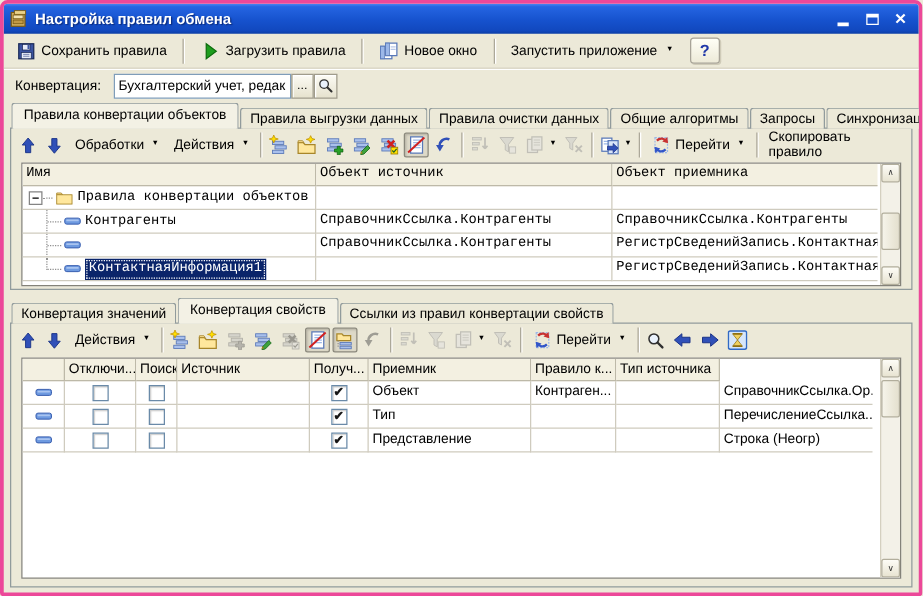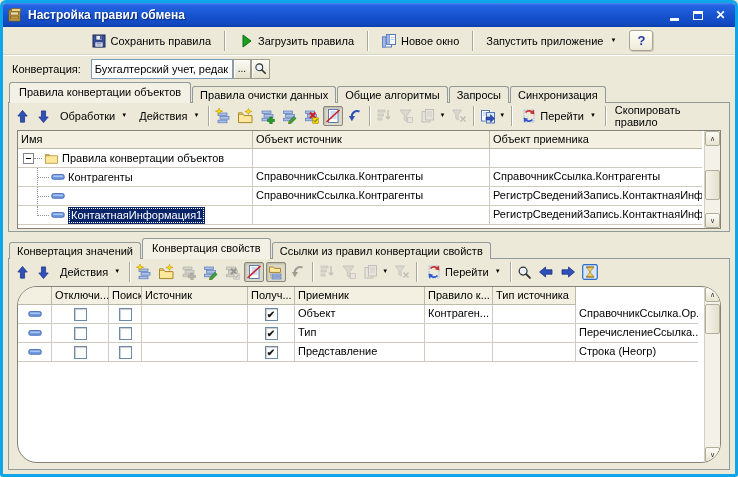--- a/index.html
+++ b/index.html
@@ -1,36 +1,36 @@
 <!DOCTYPE html>
 <html><head>
 <meta charset="utf-8">
 <style>
   * { box-sizing: border-box; margin: 0; padding: 0; }
   html,body { width:738px; height:477px; font-family:"Liberation Sans", sans-serif; }
   body { background:#ECE9D8; }
 
-  .window { width:738px; height:477px; border:3px solid #0ea5e9; border-radius:6px 6px 3px 3px;
+  .window { width:738px; height:477px; border:3px solid #ec4899; border-radius:6px 6px 3px 3px;
             background:#ECE9D8; display:flex; flex-direction:column; overflow:hidden; }
 
   
   .titlebar { height:24px; flex:none; display:flex; align-items:center; padding:0 4px;
     background:linear-gradient(180deg,#4A86F0 0%,#2565E2 10%,#1652CE 55%,#1148BE 90%,#0C3EA6 100%);
     border-radius:2px 2px 0 0; }
   .title-text { color:#fff; font-size:12px; font-weight:bold; margin-left:5px;
     text-shadow:1px 1px 1px #0A2A7A; flex:1; white-space:nowrap; overflow:hidden; }
   .wbtns { display:flex; gap:2px; }
   .wbtn { width:21px; height:18px; display:flex; align-items:center; justify-content:center; cursor:default; }
   .glyph-min { width:9px; height:3px; background:#fff; margin-top:9px; }
   .glyph-max { width:10px; height:9px; border:1px solid #fff; border-top:3px solid #fff; }
   .glyph-close::after { content:"✕"; color:#fff; font-weight:bold; font-size:12px; }
 
   
   .main-tb { height:28px; flex:none; display:flex; align-items:center; padding:0 4px; gap:5px;
-    border-bottom:1px solid #D8D4C4; box-shadow:0 1px 0 #fff;justify-content:center; }
+    border-bottom:1px solid #D8D4C4; box-shadow:0 1px 0 #fff; }
   .tbtn { display:flex; align-items:center; gap:4px; padding:2px 6px; font-size:11px; color:#000; cursor:default; }
   .tb-sep { width:1px; height:20px; background:#ACA899; box-shadow:1px 0 0 #fff; margin:0 2px; flex:none; }
   .hbtn { width:24px; height:21px; border:1px solid #A8A498; border-radius:3px; margin-left:2px;
     background:linear-gradient(#FFFFF6,#EDEAD8); color:#2038A8; font-weight:bold; font-size:13px;
     display:flex; align-items:center; justify-content:center; box-shadow:1px 1px 0 #CFCBB8; }
 
   
   .conv { height:27px; flex:none; display:flex; align-items:center; padding:0 9px; }
   .conv-label { font-size:11px; margin-right:10px; }
   .conv-input { width:142px; height:20px; border:1px solid #7F9DB9; font-family:"Liberation Sans",sans-serif;
@@ -55,22 +55,22 @@
   .itb { height:26px; display:flex; align-items:center; padding:0 4px; gap:2px; flex:none; }
   .ibtn { height:20px; display:flex; align-items:center; justify-content:center; padding:1px;
     border:1px solid transparent; border-radius:2px; }
   .ibtn.text { padding:1px 4px; font-size:11px; gap:3px; }
   .ibtn.pressed { border:1px solid #8A887C; background:#DDD9C8; box-shadow:inset 1px 1px 2px rgba(0,0,0,.18); }
   .caret::after { content:"▼"; font-size:6px; margin-left:3px; position:relative; top:-1px; }
   .dis svg { filter:grayscale(1) opacity(.5); }
 
   
   .gridwrap { margin:1px 8px 0; border:1px solid #848279; background:#fff; display:flex; overflow:hidden; }
-  .grid1 { height:99px; }
-  .grid2 { flex:1; margin-bottom:6px;border-radius:20px; }
+  .grid1 { height:99px;font-family:Liberation Mono, monospace; }
+  .grid2 { flex:1; margin-bottom:6px; }
   .gcols { flex:1; overflow:hidden; }
   .grow { display:flex; }
   .th,.td { height:19px; line-height:17px; padding:0 3px; font-size:11px; white-space:nowrap;
     overflow:hidden; flex:none; border-right:1px solid #CFCBBE; border-bottom:1px solid #CFCBBE; color:#000; }
   .th { background:#F3F0E1; height:18px; line-height:16px; border-right-color:#BDB9A8; border-bottom-color:#BDB9A8; }
   .c1{width:235px} .c2{width:237px} .c3{width:212px;border-right:none}
   .d0{width:34px} .d1{width:57px} .d2{width:33px} .d3{width:106px} .d4{width:47px}
   .d5{width:130px} .d6{width:68px} .d7{width:83px} .d8{width:122px;border-right:none}
   .cellc { display:flex; align-items:center; justify-content:center; }
 
@@ -308,20 +308,21 @@
     <button class="sbtn">...</button>
     <button class="sbtn">
         <svg width="13" height="13">
           <use href="#i-mag"></use>
         </svg>
       </button>
   </div>
 
   <div class="tabs">
     <div class="tab active">Правила конвертации объектов</div>
+    <div class="tab">Правила выгрузки данных</div>
     <div class="tab">Правила очистки данных</div>
     <div class="tab">Общие алгоритмы</div>
     <div class="tab">Запросы</div>
     <div class="tab">Синхронизация</div>
   </div>
 
   <div class="page page1">
     <div class="itb">
       <div class="ibtn">
           <svg width="15" height="15">

